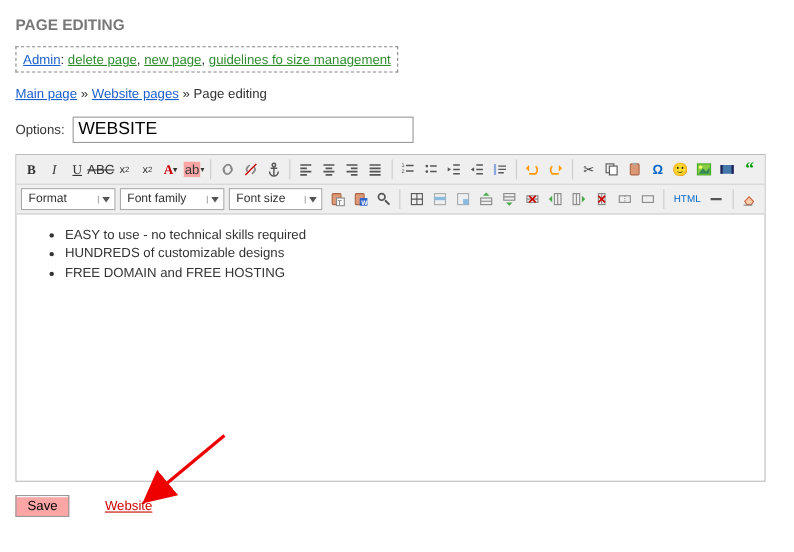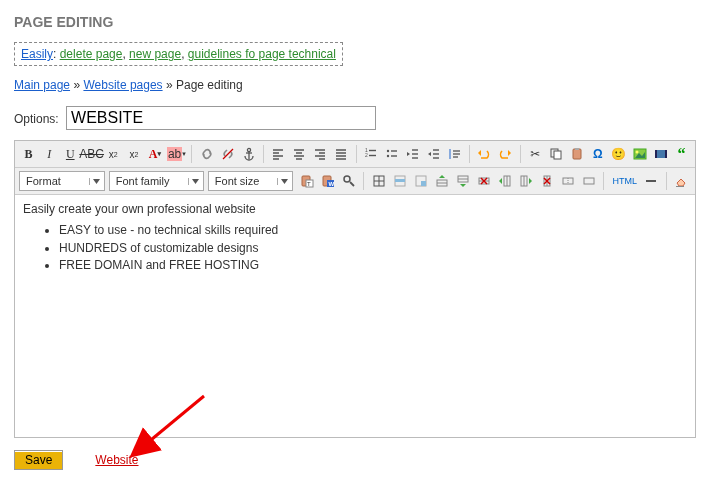--- a/index.html
+++ b/index.html
@@ -83,45 +83,45 @@
   .combo-caret svg { display:block; }
   .editor-body {
     min-height: 230px;
     padding: 6px 8px;
     font-size: 12px;
     line-height: 1.45;
   }
   .editor-body ul { margin: 4px 0 0 0; padding-left: 36px; }
   .footer-row { margin-top: 12px; display:flex; align-items:center; }
   .save-btn {
-    background: #eab308;
+    background: #fca5a5;
     border: 1px solid #999;
     padding: 2px 10px;
     font-size: 12px;
     cursor: pointer;
     margin-right: 32px;
     box-shadow: inset 0 1px 0 #fff;
   }
   .arrow-annot {
     position: absolute;
     pointer-events: none;
   }
 </style>
 </head>
 <body>
 
 
 
 <div class="page-title">PAGE EDITING</div>
 
 <div class="admin-bar">
-  <a href="#" class="blue">Easily</a>:
+  <a href="#" class="blue">Admin</a>:
   <a href="#" class="green">delete page</a>,
   <a href="#" class="green">new page</a>,
-  <a href="#" class="green">guidelines fo page technical</a>
+  <a href="#" class="green">guidelines fo size management</a>
 </div>
 
 <div class="breadcrumb">
   <a href="#" class="blue">Main page</a>
   <span>»</span>
   <a href="#" class="blue">Website pages</a>
   <span>»</span>
   <span>Page editing</span>
 </div>
 
@@ -416,21 +416,20 @@
     <span class="sep"></span>
     <span class="tb">
         <svg width="14" height="14" viewBox="0 0 14 14">
           <polygon points="3,9 7,5 11,9 9,12 5,12" fill="#fca" stroke="#c64"></polygon>
           <rect x="2" y="12" width="8" height="1" fill="#888"></rect>
         </svg>
       </span>
   </div>
 
   <div class="editor-body">
-    <div>Easily create your own professional website</div>
     <ul>
       <li>EASY to use - no technical skills required</li>
       <li>HUNDREDS of customizable designs</li>
       <li>FREE DOMAIN and FREE HOSTING</li>
     </ul>
   </div>
 </div>
 
 <div class="footer-row" style="position:relative;">
   <button class="save-btn">Save</button>

